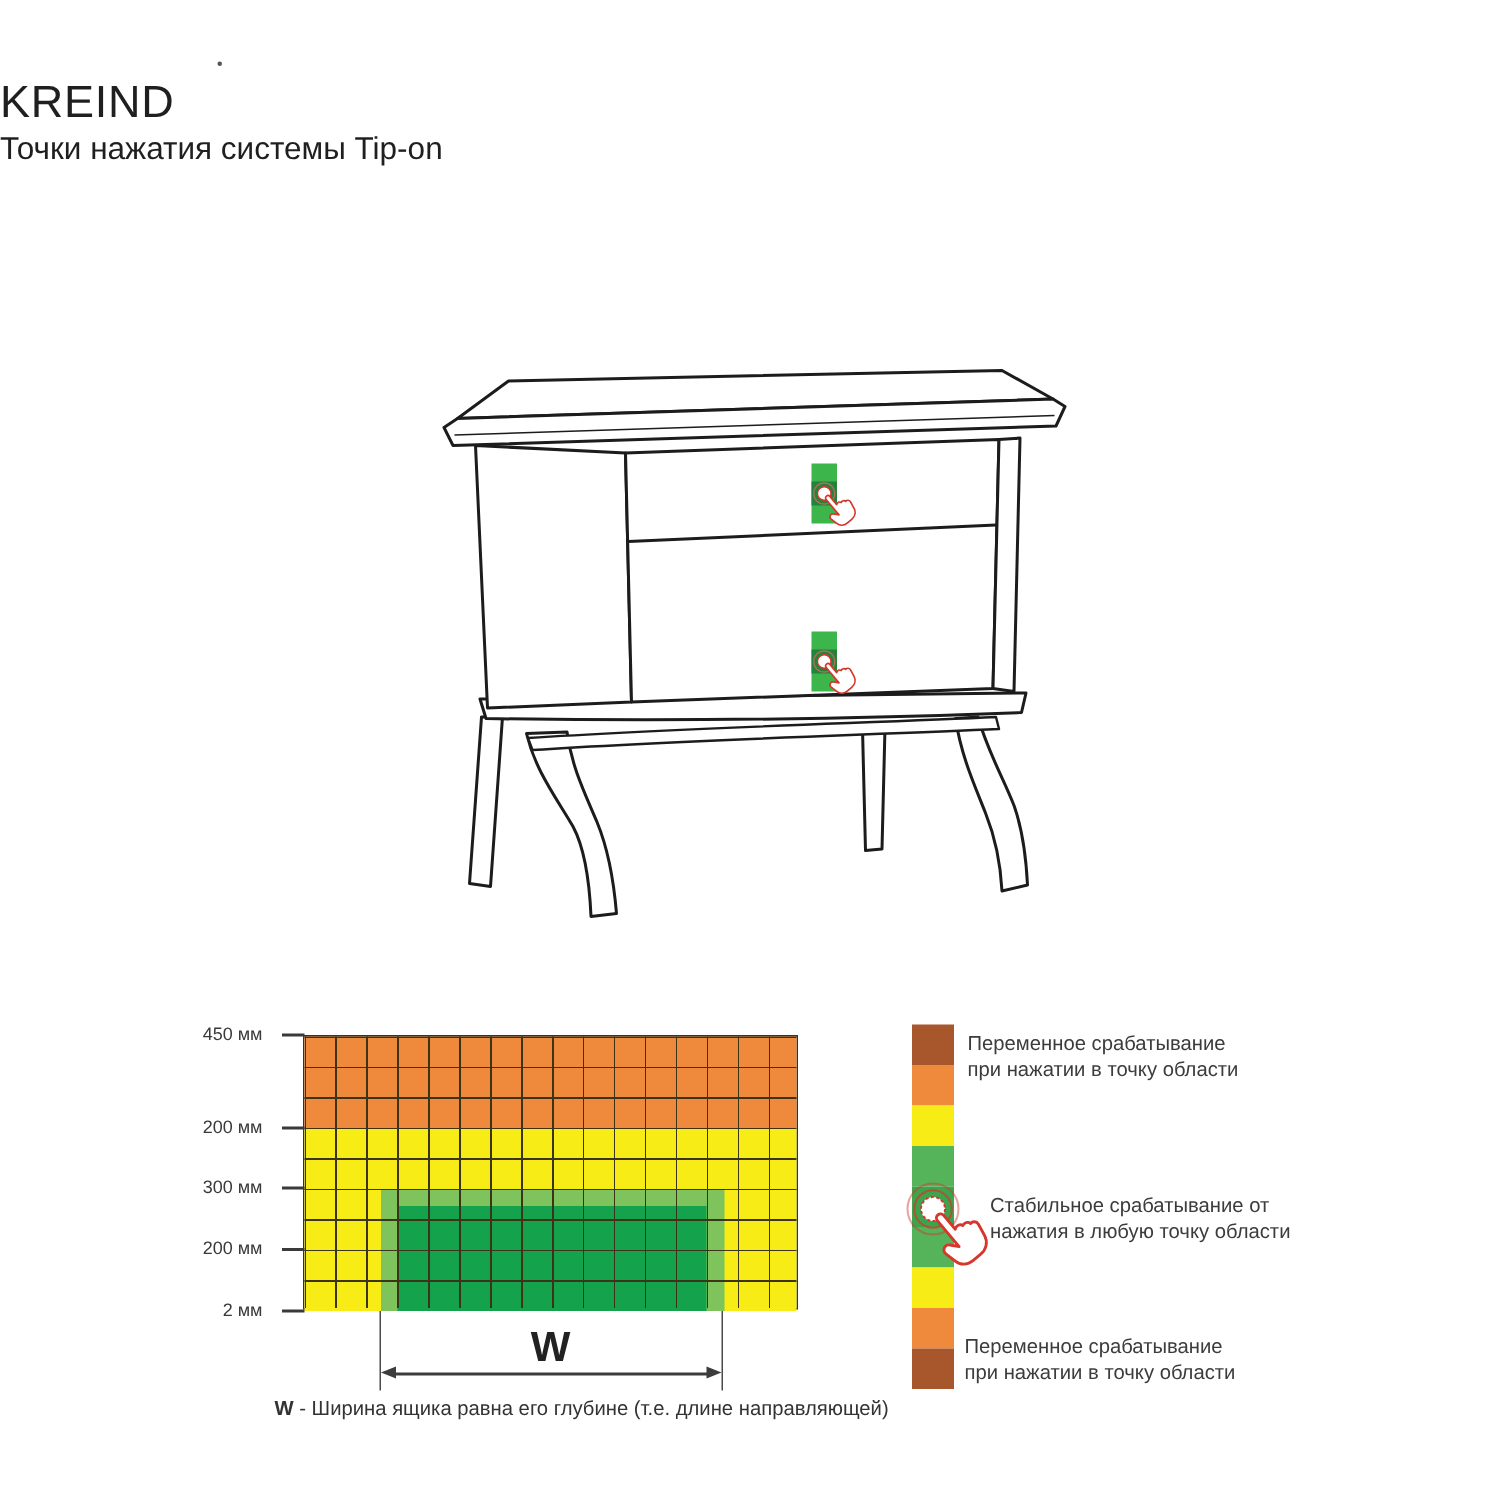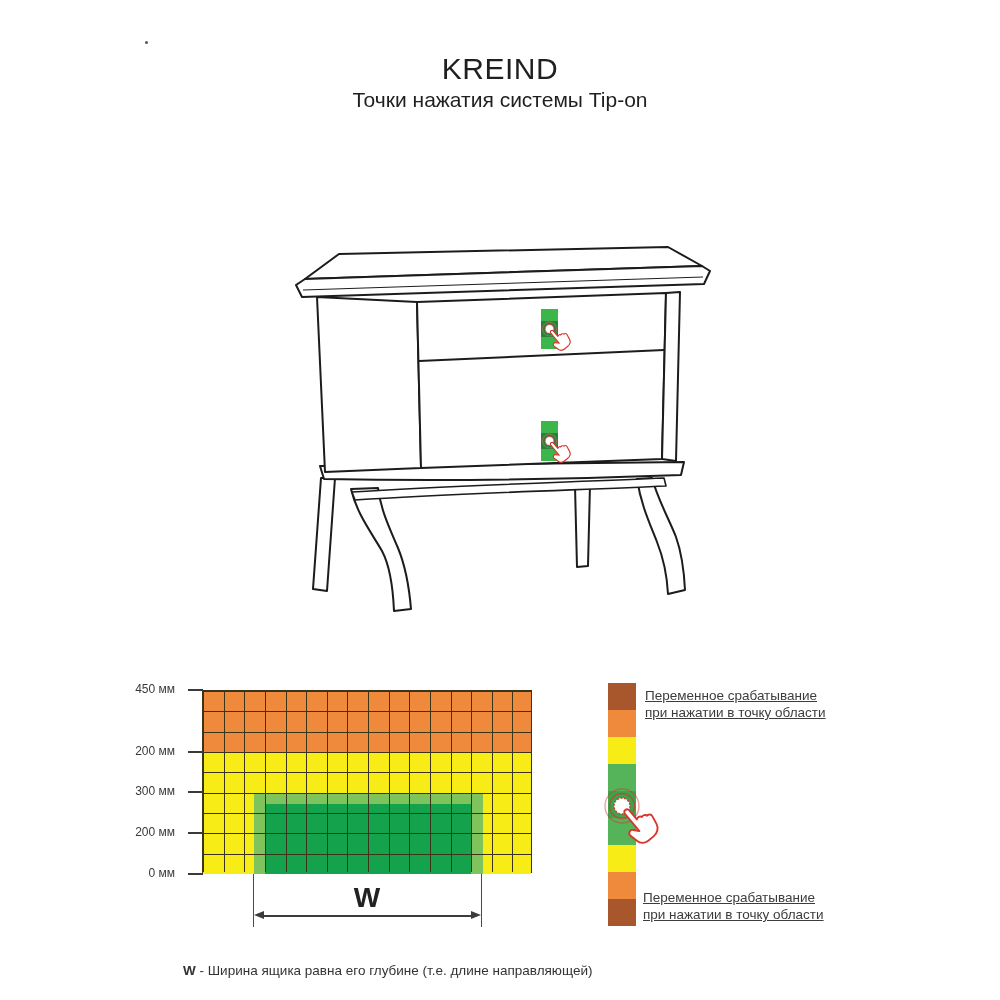--- a/index.html
+++ b/index.html
@@ -1,21 +1,21 @@
 <!DOCTYPE html>
 <html lang="ru" style="--orange: #EF8A3C; --yellow: #F8EC16; --green-light: #7FC35C; --green-dark: #14A24D; --brown: #A8572D; --legend-green: #55B35A; --legend-green-mid: #3BA44C; --pp-green: #3CB54A; --pp-square: #23833C; --red: #D6362B; --ink: #1F1F1F; --grid-line: #3C3418; --label: #3A3A3A;"><head>
 <meta charset="utf-8">
 <style>
   html,body{margin:0;padding:0;background:#fff;}
   #screen{position:relative;width:1000px;height:1000px;background:#fff;overflow:hidden;
           font-family:"Liberation Sans", sans-serif;color:var(--ink,#1f1f1f);}
   .abs{position:absolute;}
   
-  .title{left:0;top:52px;width:1000px;text-align:center;font-size:30px;letter-spacing:.5px;}
-  .subtitle{left:0;top:88px;width:1000px;text-align:center;font-size:21px;}
+  .title{left:0;top:52px;width:1000px;text-align:left;font-size:30px;letter-spacing:.5px;}
+  .subtitle{left:0;top:88px;width:1000px;font-size:21px;}
   .para{left:261px;top:139px;width:520px;font-size:21px;line-height:30px;}
   .para span{display:block;}
   .dot{left:145px;top:41px;width:3px;height:3px;background:#555;border-radius:50%;}
   
   .grid{left:202px;top:690px;width:330px;height:183px;border:1px solid var(--grid-line);box-sizing:border-box;}
   .zone{position:absolute;}
   .zone-orange{left:0;top:0;width:100%;height:61px;background:var(--orange);}
   .zone-yellow{left:0;top:61px;width:100%;height:122px;background:var(--yellow);}
   .zone-green-light{left:51px;top:102px;width:229px;height:81px;background:var(--green-light);}
   .zone-green-dark{left:62px;top:113px;width:206px;height:70px;background:var(--green-dark);}
@@ -25,30 +25,30 @@
       repeating-linear-gradient(to bottom, var(--grid-line) 0 1px, transparent 1px 20.333px);}
   .ytick-label{width:58px;left:117px;text-align:right;font-size:12px;color:var(--label);}
   .ytick-line{left:188px;width:15px;height:1.5px;background:var(--label);}
   
   .wline{width:1px;background:#4a4a4a;top:874px;height:53px;}
   .warrow-line{left:262px;top:915px;width:211px;height:1.5px;background:#3c3c3c;}
   .ah{width:0;height:0;top:911px;border-top:4.5px solid transparent;border-bottom:4.5px solid transparent;}
   .ah-l{left:254px;border-right:10px solid #3c3c3c;}
   .ah-r{left:471px;border-left:10px solid #3c3c3c;}
   .wlabel{left:337px;top:882px;width:60px;text-align:center;font-size:28px;font-weight:bold;color:#222;}
-  .footnote{left:183px;top:931px;font-size:13.5px;color:#333;margin-top:32px;}
+  .footnote{left:183px;top:931px;font-size:13.5px;color:#333;}
   .footnote b{font-weight:bold;}
   
   .legbar{left:608px;top:683px;width:28px;}
   .seg{width:28px;height:27px;}
   .c-brown{background:var(--brown);} .c-orange{background:var(--orange);}
   .c-yellow{background:var(--yellow);} .c-green{background:var(--legend-green);}
   .c-greenmid{background:var(--legend-green-mid);}
   .legtext{font-size:13.5px;line-height:17px;color:#3c3c3c;}
-  .legtext span{display:block;text-decoration:underline;}
+  .legtext span{display:block;}
   .lt1{left:645px;top:687px;} .lt2{left:660px;top:795px;} .lt3{left:643px;top:889px;}
   svg.layer{left:0;top:0;pointer-events:none;}
 </style>
 </head>
 <body>
 
 <div id="screen">
 
   <div class="abs title">KREIND</div>
   <div class="abs subtitle">Точки нажатия системы Tip-on</div>
@@ -59,21 +59,21 @@
     <div class="zone zone-yellow"></div>
     <div class="zone zone-green-light"></div>
     <div class="zone zone-green-dark"></div>
     <div class="gridlines"></div>
   </div>
 
   <div class="abs ytick-label" style="top:682px">450 мм</div>
   <div class="abs ytick-label" style="top:744px">200 мм</div>
   <div class="abs ytick-label" style="top:784px">300 мм</div>
   <div class="abs ytick-label" style="top:825px">200 мм</div>
-  <div class="abs ytick-label" style="top:866px">0 мм</div>
+  <div class="abs ytick-label" style="top:866px">2 мм</div>
   <div class="abs ytick-line" style="top:689px"></div>
   <div class="abs ytick-line" style="top:751px"></div>
   <div class="abs ytick-line" style="top:791px"></div>
   <div class="abs ytick-line" style="top:832px"></div>
   <div class="abs ytick-line" style="top:873px"></div>
 
   <div class="abs wline" style="left:253px"></div>
   <div class="abs wline" style="left:481px"></div>
   <div class="abs warrow-line"></div>
   <div class="abs ah ah-l"></div>
@@ -88,20 +88,24 @@
     <div class="seg c-green"></div>
     <div class="seg c-greenmid"></div>
     <div class="seg c-green"></div>
     <div class="seg c-yellow"></div>
     <div class="seg c-orange"></div>
     <div class="seg c-brown"></div>
   </div>
   <div class="abs legtext lt1">
     <span>Переменное срабатывание</span>
     <span>при нажатии в точку области</span>
+  </div>
+  <div class="abs legtext lt2">
+    <span>Стабильное срабатывание от</span>
+    <span>нажатия в любую точку области</span>
   </div>
   <div class="abs legtext lt3">
     <span>Переменное срабатывание</span>
     <span>при нажатии в точку области</span>
   </div>
 
   <svg class="abs layer" width="1000" height="1000" viewBox="0 0 1000 1000">
     <defs>
       <path id="tap-hand" d="M-2.6,0 C-2.6,-3.4 2.6,-3.4 2.6,0 L2.6,11.5
         C4.3,10 7.2,10.7 7.8,12.8 C9.5,11.8 12,12.8 12.4,15

